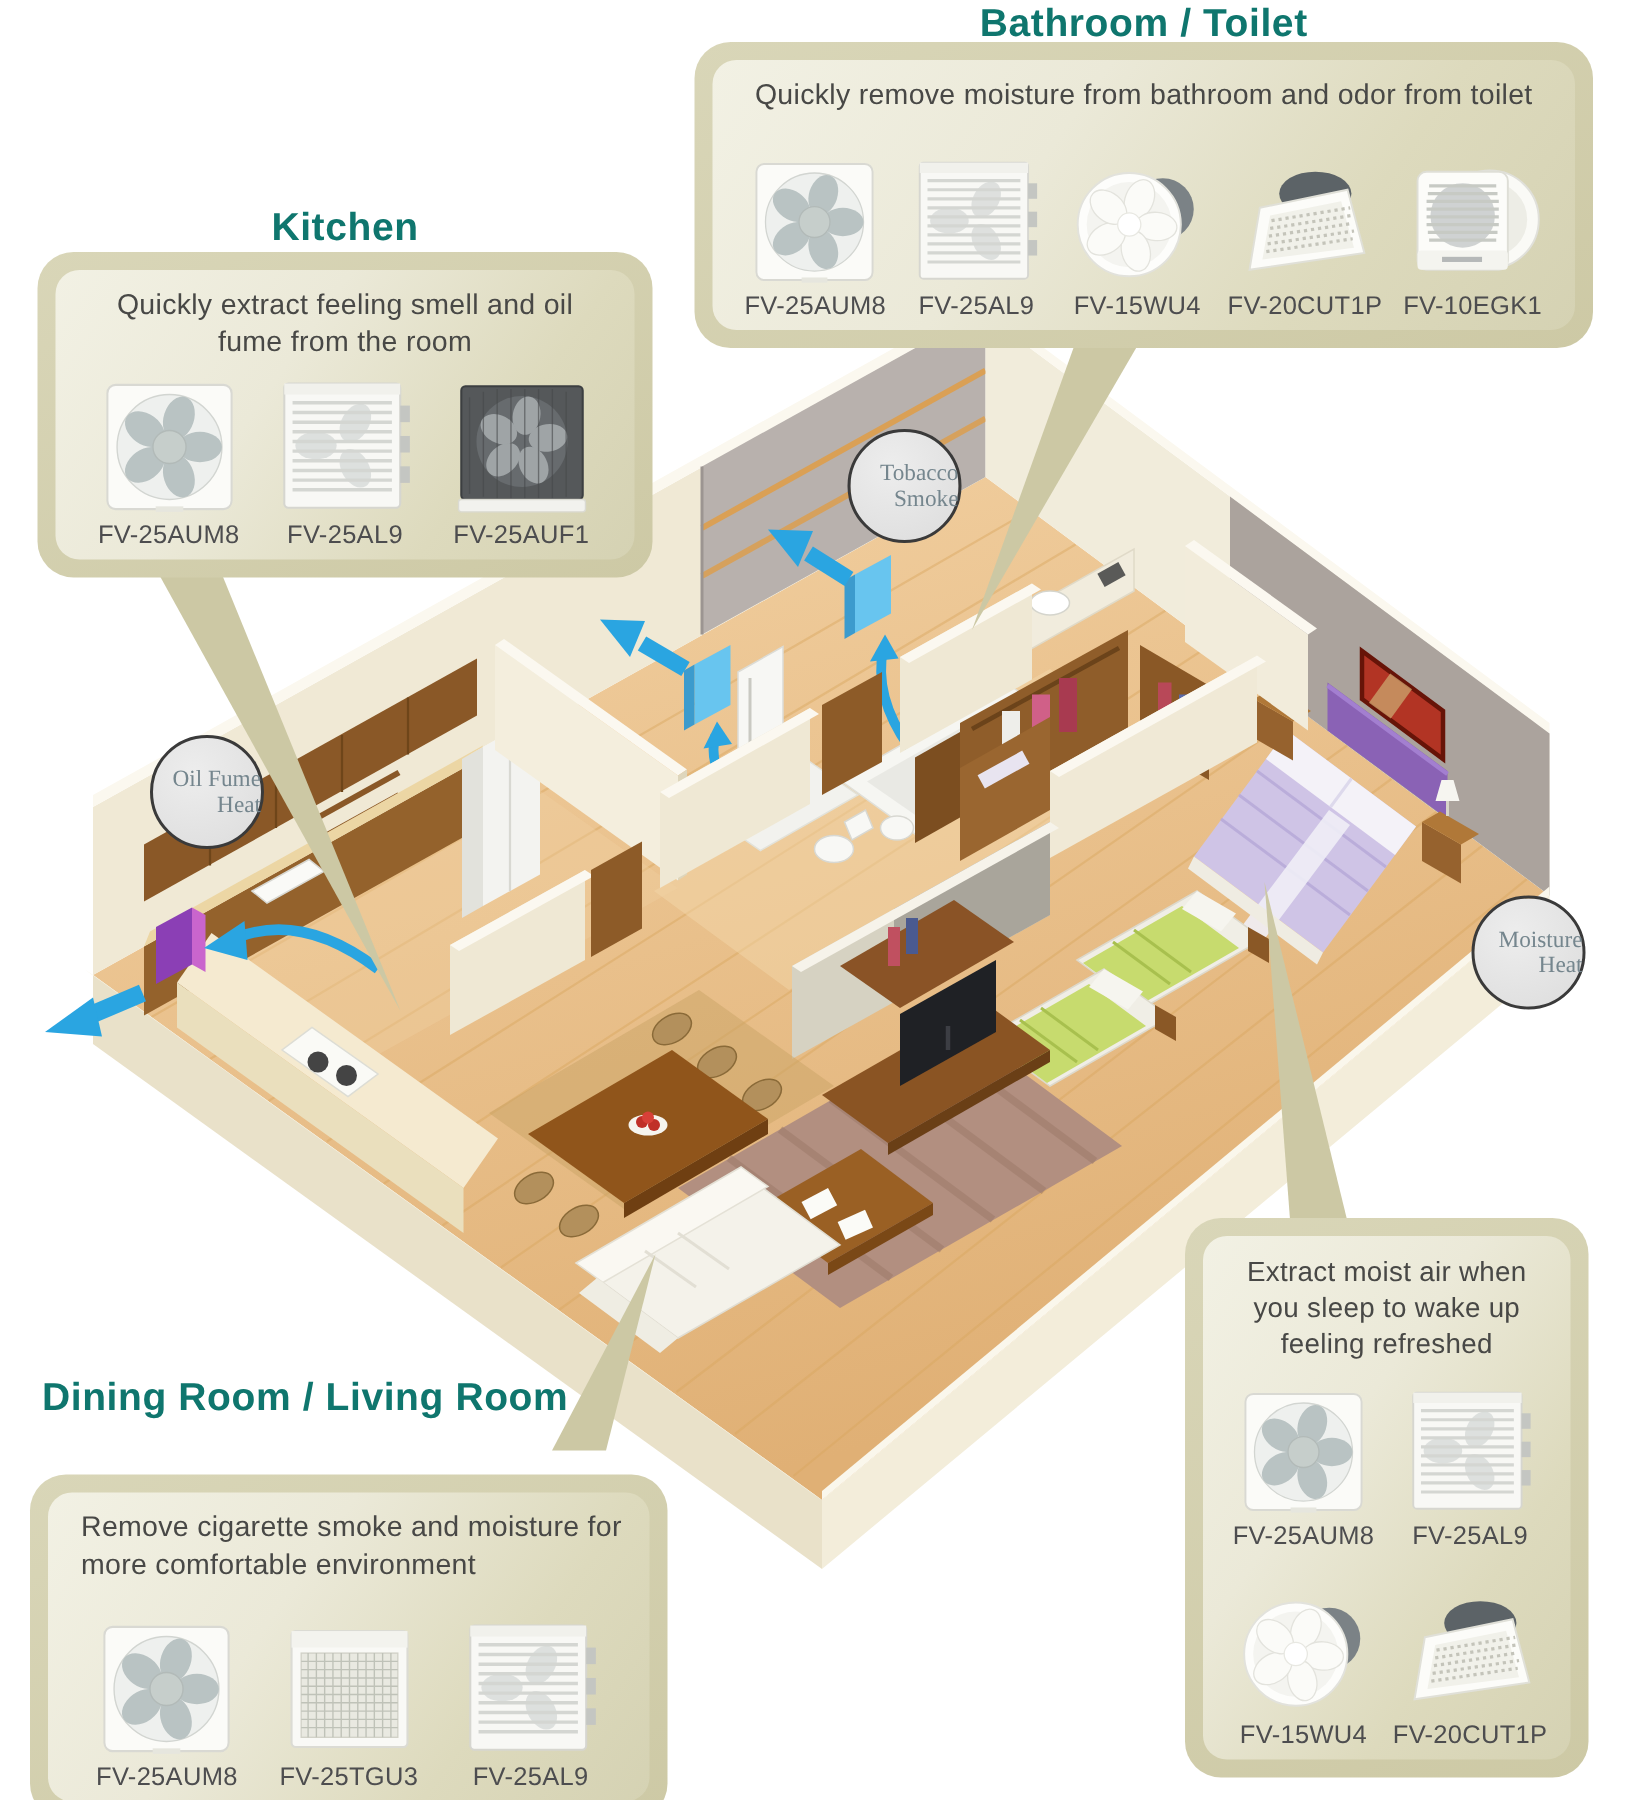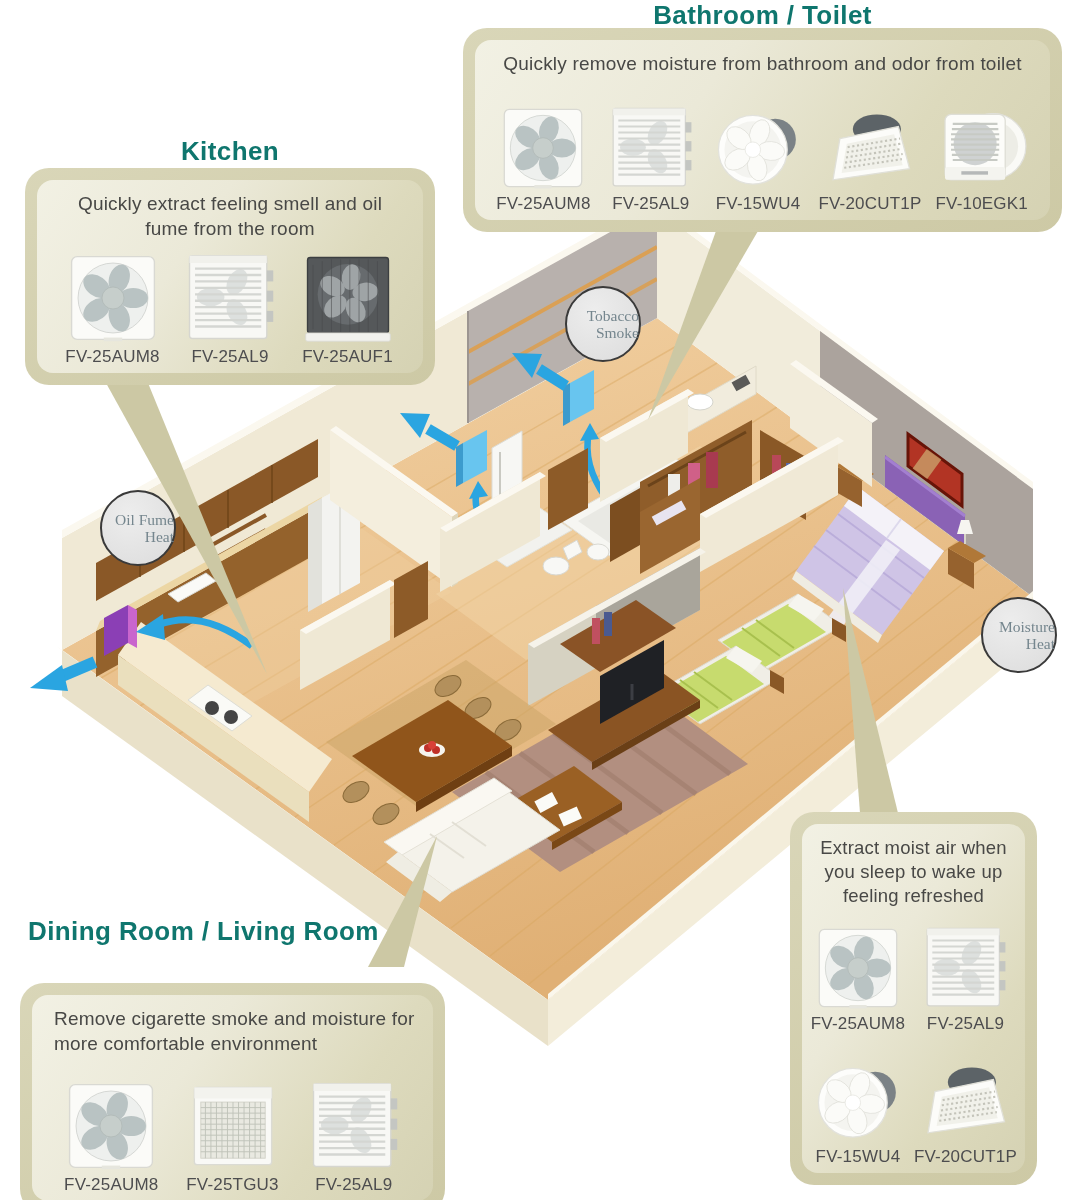--- a/index.html
+++ b/index.html
@@ -528,21 +528,21 @@
         <div class="product">
           <svg class="fan-icon" viewBox="0 0 100 100">
               <use href="#fan-louver"></use>
             </svg>
           <div class="model">FV-25AL9</div>
         </div>
       </div>
     </div>
   </div>
 
-  <div class="panel" style="left:790px;top:812px;width:247px;height:373px;">
+  <div class="panel" style="left:790px;top:812px;width:269px;height:373px;">
     <div class="panel-inner">
       <div class="desc" style="font-size:18.5px;max-width:205px;">Extract moist air when you sleep to wake up feeling refreshed</div>
       <div class="products-grid">
         <div class="product">
           <svg class="fan-icon sm" viewBox="0 0 100 100">
               <use href="#fan-prop"></use>
             </svg>
           <div class="model">FV-25AUM8</div>
         </div>
         <div class="product">

